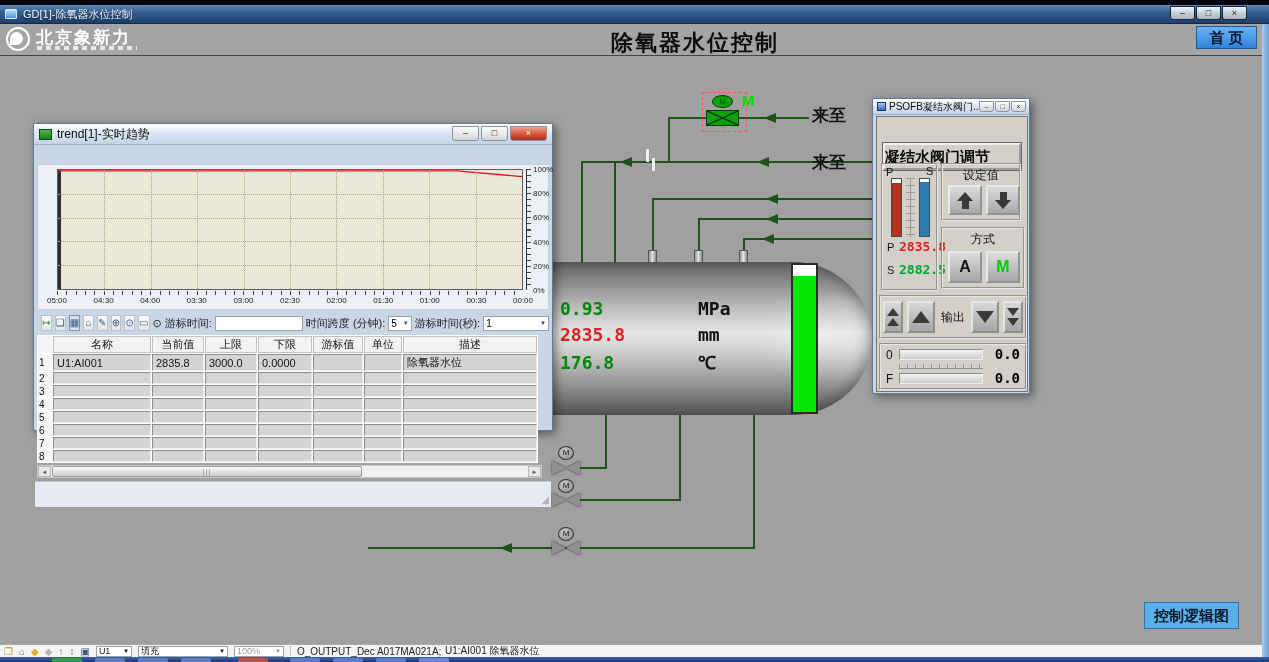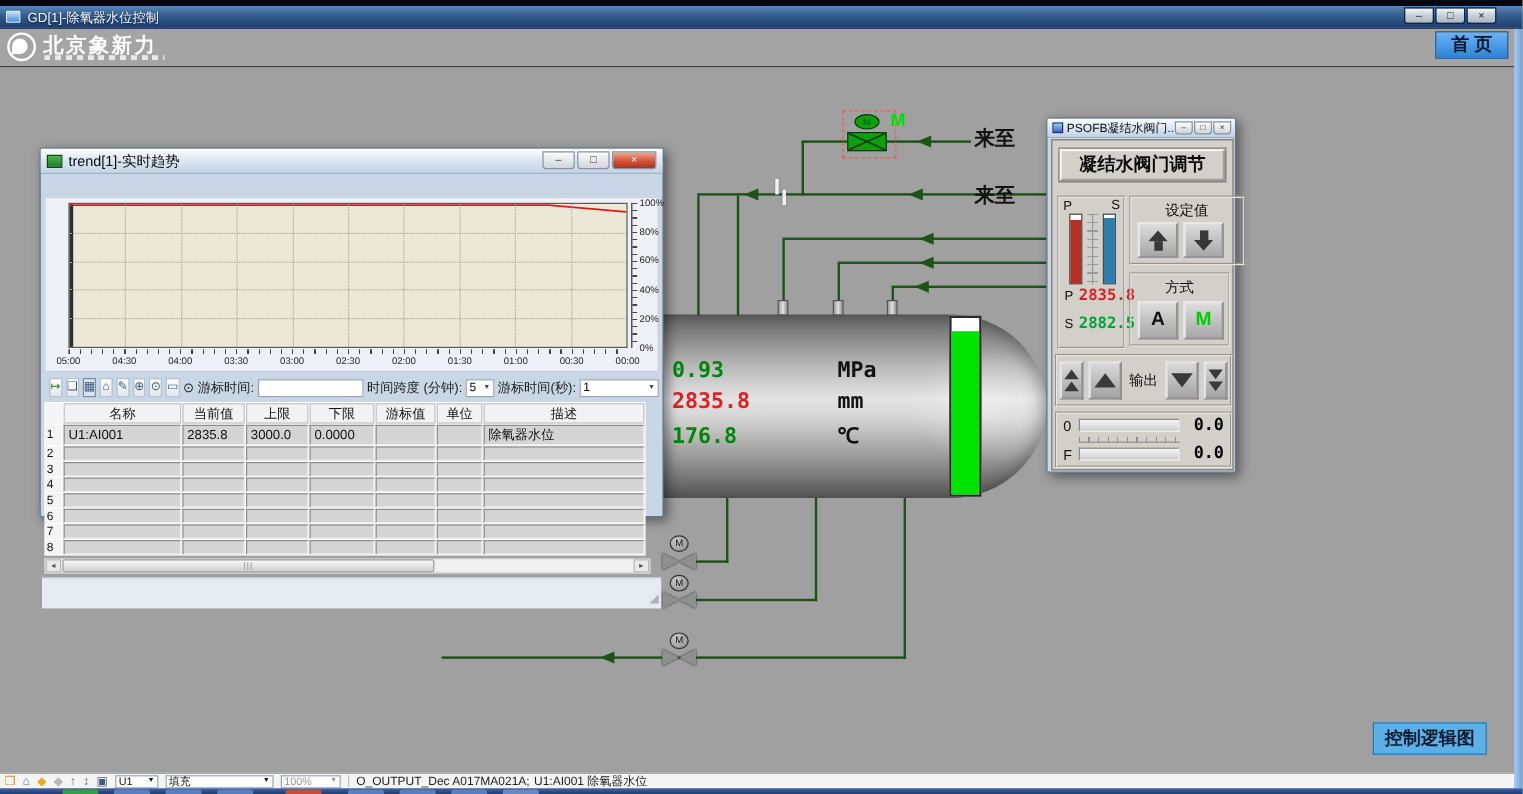--- a/index.html
+++ b/index.html
@@ -121,32 +121,32 @@
 
   
   #valve-win { left:872px; top:98px; width:158px; height:296px; }
   #valve-win .win-tb { height:16px; }
   #valve-win .ttl { font-size:10px; margin-left:3px; }
   #vw-icon { width:9px; height:9px; margin-left:4px; background:linear-gradient(180deg,#9cf,#36c); border:1px solid #235; }
   #valve-win .win-btns { position:absolute; right:3px; top:2px; display:flex; gap:1px; }
   #valve-win .wb { width:15px; height:11px; line-height:9px; font-size:7px; }
   #vw-body { position:absolute; left:3px; top:17px; width:152px; height:276px; background:#d2d0c8; border:1px solid #77756d; }
   .gbox { position:absolute; border:2px groove #e8e6de; }
-  #vw-heading { position:absolute; left:6px; top:7px; width:138px; height:27px; background:#d2d0c8;
-     border:2px outset #f2f0e8; box-shadow:0 0 0 1px #6a6a6a; text-align:center; line-height:24px; font-size:15px; font-weight:bold; color:#0a0a0a; }
+  #vw-heading { position:absolute; left:6px; top:26px; width:138px; height:27px; background:#d2d0c8;
+     border:2px outset #f2f0e8; box-shadow:0 0 0 1px #6a6a6a; line-height:24px; font-size:15px; font-weight:bold; color:#0a0a0a; }
   #gauge-box { left:4px; top:46px; width:57px; height:128px; }
   .gl { position:absolute; font-size:11px; color:#111; }
   .vbar { position:absolute; top:13px; width:11px; height:59px; border:1px solid #4a4a4a; }
   #p-bar { left:8px;  background:linear-gradient(180deg,#fff 0 4px,#b43020 4px); }
   #s-bar { left:36px; background:linear-gradient(180deg,#fff 0 3px,#2e7db0 3px); }
   #gauge-scale { position:absolute; left:23px; top:13px; width:9px; height:59px;
      background:linear-gradient(#9a9a9a,#9a9a9a) 50% 0/1px 100% no-repeat,
                 repeating-linear-gradient(180deg,#9a9a9a 0 1px,transparent 1px 7px); }
   .gval { position:absolute; font-family:"DejaVu Sans Mono",monospace; font-size:13px; font-weight:bold; }
-  #setpoint-box { left:64px; top:46px; width:96px; height:58px; }
+  #setpoint-box { left:64px; top:46px; width:80px; height:58px; }
   .gbox-title { position:absolute; top:2px; width:100%; text-align:center; font-size:12px; color:#111; }
   .panel-btn { position:absolute; top:20px; width:34px; height:30px; background:linear-gradient(180deg,#dcdcdc,#a8a8a8);
      border:2px outset #e8e8e8; display:flex; flex-direction:column; align-items:center; justify-content:center; }
   .thick-arrow .head-up { width:0; height:0; border-left:8px solid transparent; border-right:8px solid transparent; border-bottom:9px solid #383838; }
   .thick-arrow .head-down { width:0; height:0; border-left:8px solid transparent; border-right:8px solid transparent; border-top:9px solid #383838; }
   .thick-arrow .stem { width:7px; height:8px; background:#383838; }
   #mode-box { left:64px; top:110px; width:84px; height:62px; }
   #mode-box .panel-btn { top:22px; height:32px; font-size:16px; font-weight:bold; }
   #mode-a { color:#111; } #mode-m { color:#00cc00; }
   #output-box { left:2px; top:178px; width:148px; height:44px; display:flex; align-items:center; justify-content:center; gap:4px; }
@@ -191,20 +191,21 @@
       <div class="os-btn">□</div>
       <div class="os-btn">×</div>
     </div>
   </div>
   <div class="abs" id="right-strip"></div>
 
   <div class="abs" id="header"></div>
   <div class="abs" id="logo-mark"></div>
   <div class="abs" id="logo-text">北京象新力</div>
   <div class="abs" id="logo-tagline"></div>
+  <div class="abs" id="page-title">除氧器水位控制</div>
   <div class="abs" id="home-btn">首 页</div>
 
   <div class="hp" style="left:668px;top:117px;width:40px;"></div>
   <div class="hp" style="left:739px;top:117px;width:70px;"></div>
   <div class="arw" style="left:764px;top:113px;"></div>
   <div class="vp" style="left:668px;top:118px;height:45px;"></div>
   <div class="abs" id="valve-select-box"></div>
   <div class="abs" id="valve-motor">M</div>
   <div class="abs" id="valve-body">
     <svg width="31" height="14" style="display:block">

